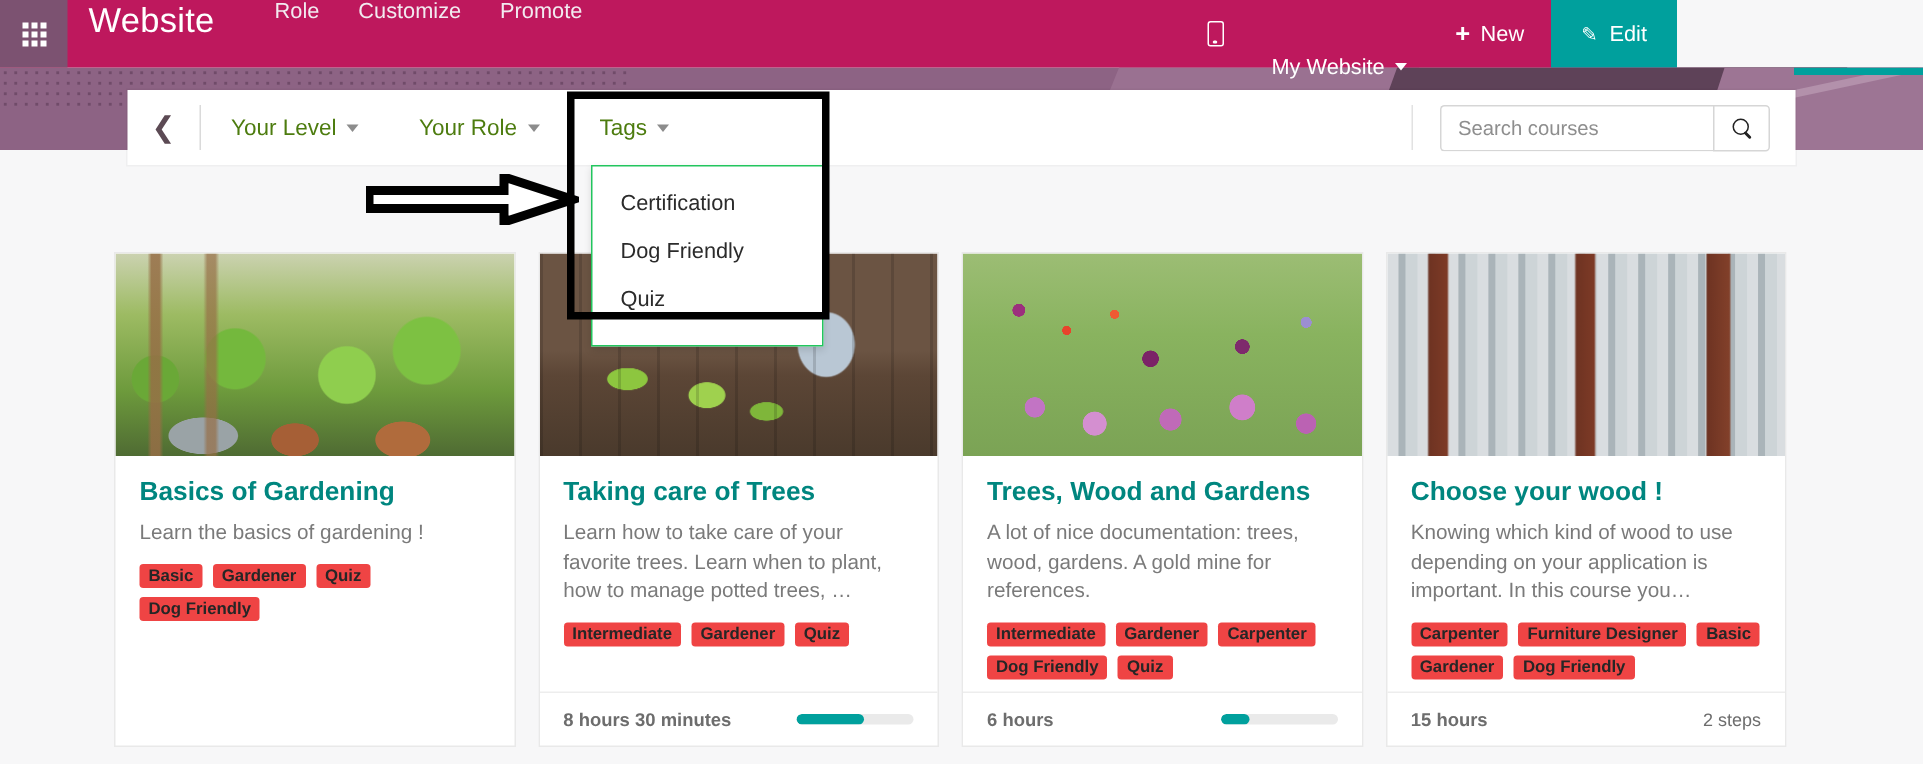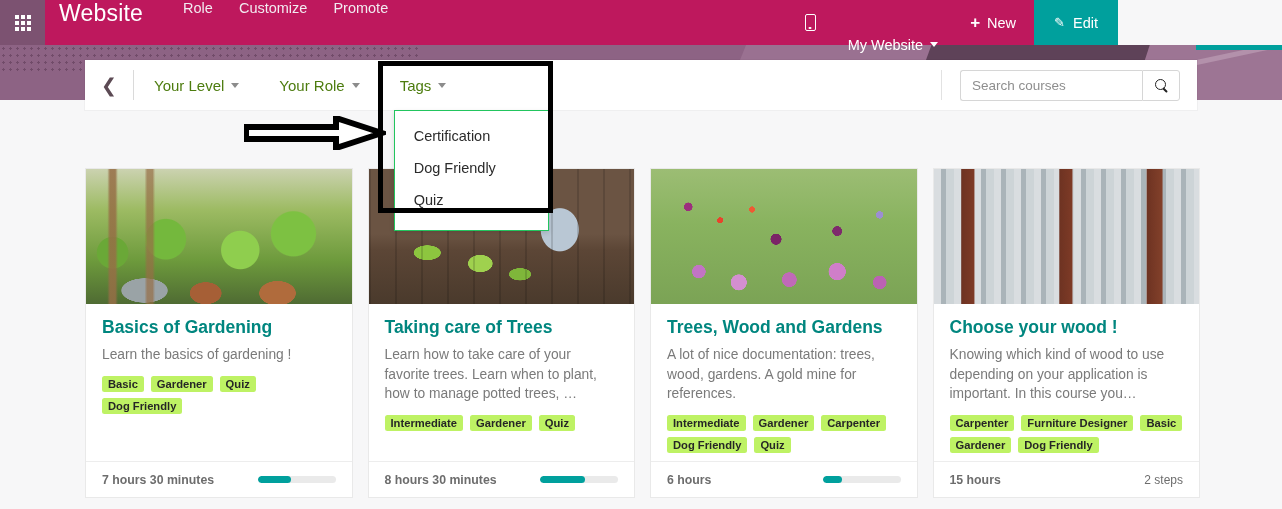--- a/index.html
+++ b/index.html
@@ -181,21 +181,21 @@
   }
 
   
   .arrow-anno {
     position: absolute; left: 244px; top: 116px;
     z-index: 50; pointer-events: none;
   }
 
   
   .cards {
-    position: absolute; left: 85px; top: 168px;
+    position: absolute; left: 76px; top: 168px;
     width: 1115px;
     display: flex; gap: 15px;
     z-index: 10;
   }
   .card {
     width: 268px; background: #fff;
     border: 1px solid #e9e9e9;
     display: flex; flex-direction: column;
     height: 330px;
   }
@@ -203,21 +203,21 @@
   .card-body { padding: 13px 16px 8px 16px; flex: 1; }
   .card-title {
     color: #00867f; font-size: 17.5px; font-weight: bold;
     margin: 0 0 7px 0; cursor: pointer; line-height: 1.2;
   }
   .card-desc {
     color: #7a7a7a; font-size: 13.8px; line-height: 1.42; margin: 0 0 11px 0;
   }
   .tag-row { display: flex; flex-wrap: wrap; gap: 6px 7px; }
   .tag {
-    background: #bef264; color: #262626;
+    background: #ef4444; color: #262626;
     font-size: 11.2px; font-weight: bold;
     padding: 2px 6px; border-radius: 2.5px;
     white-space: nowrap; cursor: pointer;
   }
   .card-foot {
     border-top: 1px solid #ededed;
     height: 36px; padding: 0 16px;
     display: flex; align-items: center; justify-content: space-between;
   }
   .duration { color: #6d6d6d; font-size: 12.3px; font-weight: bold; white-space: nowrap; }
@@ -391,26 +391,20 @@
     <div class="card-body">
       <div class="card-title">Basics of Gardening</div>
       <p class="card-desc">Learn the basics of gardening !</p>
       <div class="tag-row">
         <span class="tag">Basic</span>
         <span class="tag">Gardener</span>
         <span class="tag">Quiz</span>
         <span class="tag">Dog Friendly</span>
       </div>
     </div>
-    <div class="card-foot">
-      <span class="duration">7 hours 30 minutes</span>
-      <span class="progress">
-          <span style="width:43%"></span>
-        </span>
-    </div>
   </div>
 
   <div class="card">
     <div class="card-img">
       <div class="photo photo-tools"></div>
     </div>
     <div class="card-body">
       <div class="card-title">Taking care of Trees</div>
       <p class="card-desc">Learn how to take care of your favorite trees. Learn when to plant, how to manage potted trees, …</p>
       <div class="tag-row">

